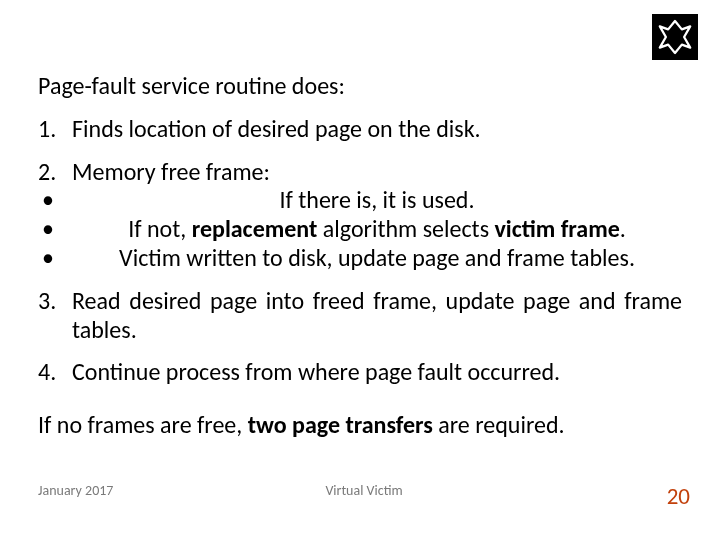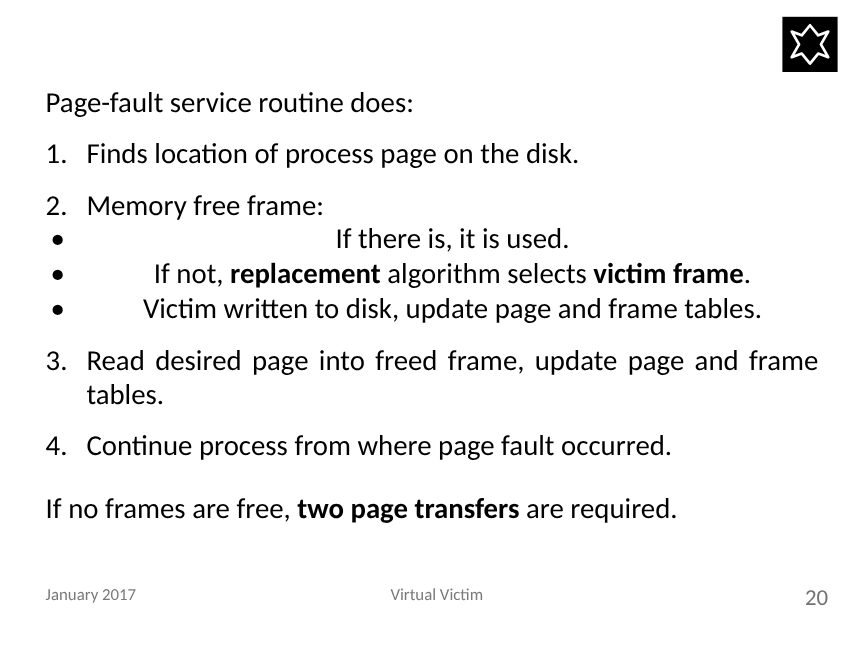--- a/index.html
+++ b/index.html
@@ -84,43 +84,43 @@
     align-items: flex-start;
     font-size: 14px;
     color: #7a7a7a;
   }
   .footer .center {
     position: absolute;
     left: 50%;
     transform: translateX(-50%);
   }
   .footer .right {
-    font-size: 19px;
-    color: #737373;
+    font-size: 23px;
+    color: #c2410c;
   }
 </style>
 </head>
 <body>
 
 <div class="slide">
 
   <div class="logo">
     <svg width="38" height="38" viewBox="0 0 100 100">
       <path d="M50 8 L68 30 L90 22 L74 50 L90 78 L68 70 L50 92 L32 70 L10 78 L26 50 L10 22 L32 30 Z" fill="none" stroke="#fff" stroke-width="6" stroke-linejoin="round"></path>
     </svg>
   </div>
 
   <div class="content">
 
     <div class="heading">Page-fault service routine does:</div>
 
     <div class="numitem">
       <div class="numline">
         <div class="num">1.</div>
-        <div class="txt">Finds location of process page on the disk.</div>
+        <div class="txt">Finds location of desired page on the disk.</div>
       </div>
     </div>
 
     <div class="numitem">
       <div class="numline">
         <div class="num">2.</div>
         <div class="txt">Memory free frame:</div>
       </div>
       <div class="subitems">
         <div class="subline">

